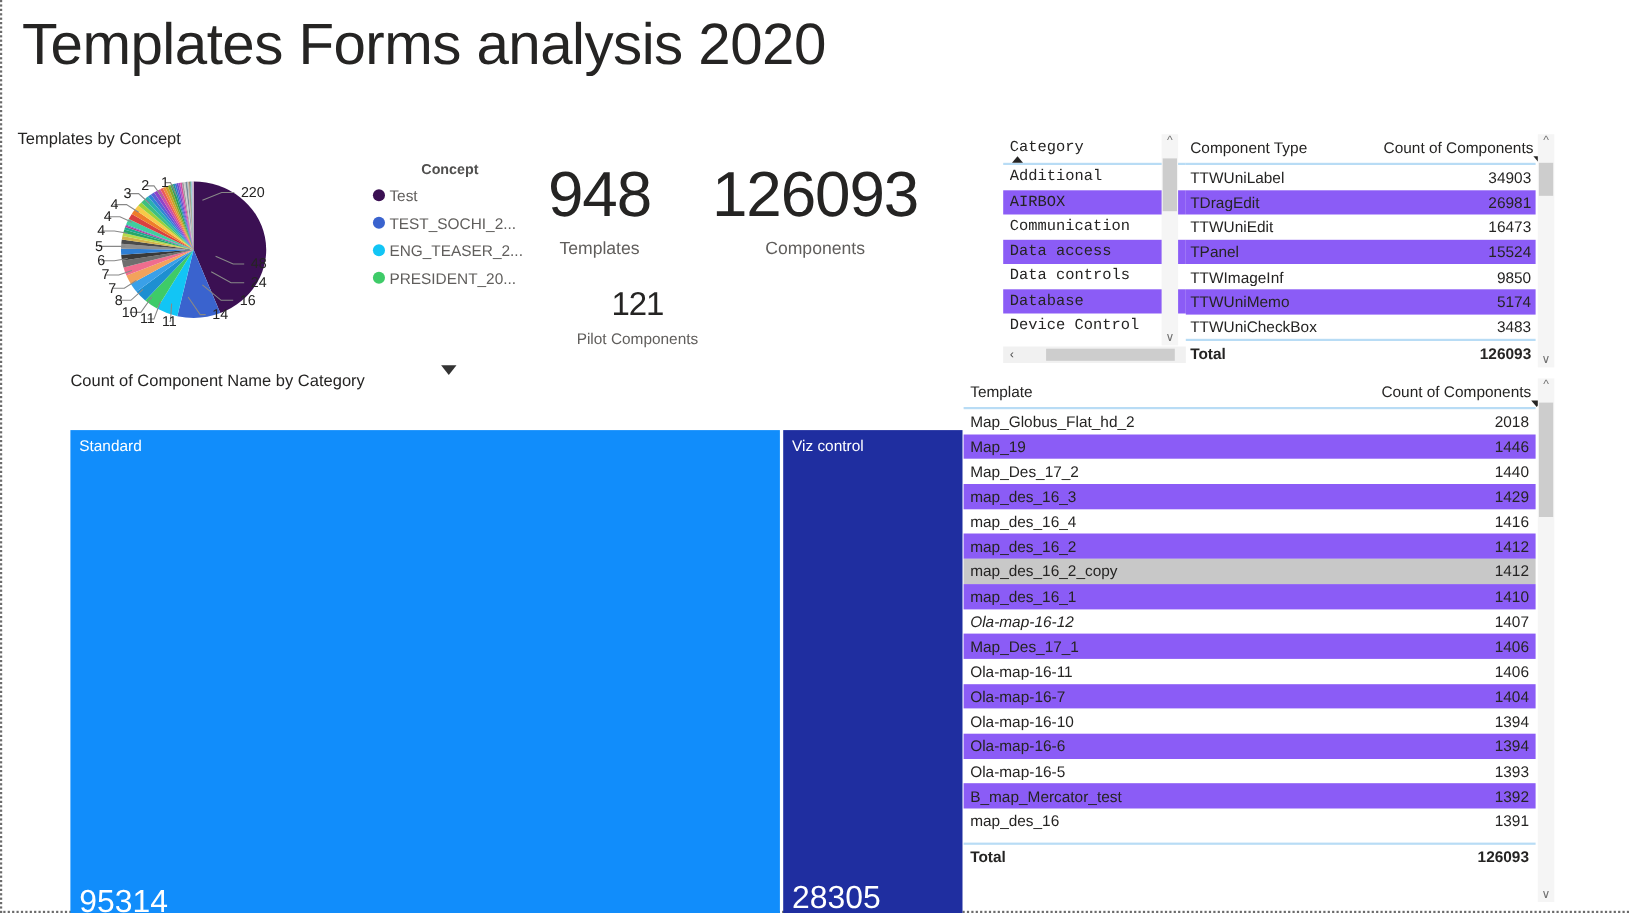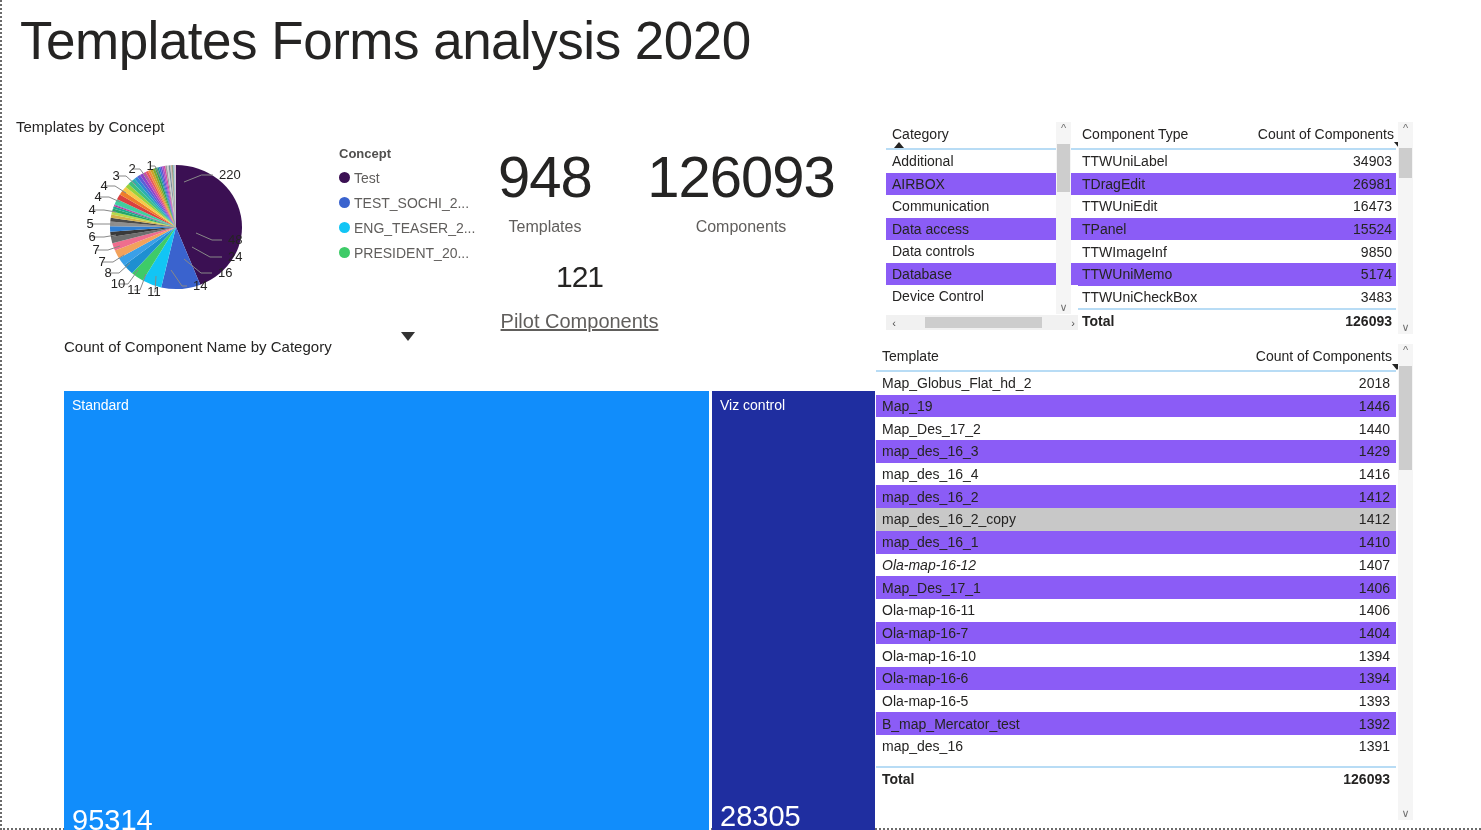--- a/index.html
+++ b/index.html
@@ -27,37 +27,37 @@
   
   #pie-visual { position: absolute; left: 14px; top: 118px; width: 460px; height: 215px; }
   .visual-title { font-size: 15px; color: #252423; font-weight: 400; }
   #pie-area { position: absolute; left: 50px; top: 22px; width: 250px; height: 175px; }
   #pie-svg { position: absolute; left: 0; top: 0; }
   .pie-label { font-size: 13px; fill: #252423; font-family: "Liberation Sans", sans-serif; }
   .pie-leader { stroke: #888; stroke-width: 1; fill: none; }
 
   
   #pie-legend { position: absolute; left: 323px; top: 28px; width: 140px; }
-  #legend-title { font-size: 13px; font-weight: bold; color: #504f4e; margin-bottom: 4px; }
+  #legend-title { font-size: 13px; font-weight: bold; color: #504f4e; margin-bottom: 4px; text-align: center; }
   .legend-row { display: flex; align-items: center; height: 25px; }
   .legend-dot { width: 11px; height: 11px; border-radius: 50%; flex: 0 0 auto; margin-right: 4px; }
   .legend-text { font-size: 14px; color: #605e5c; white-space: nowrap; }
   #legend-more {
     position: absolute; left: 62px; top: 186px;
     width: 0; height: 0;
     border-left: 7px solid transparent; border-right: 7px solid transparent;
     border-top: 9px solid #333333;
   }
 
   
   .kpi { position: absolute; text-align: center; }
   .kpi-value { font-size: 58px; font-weight: 400; color: #252423; line-height: 1; letter-spacing: -1px; }
   .kpi-value.small { font-size: 30px; }
   .kpi-label { font-size: 16px; color: #605e5c; margin-top: 12px; }
-  .kpi-label.small { font-size: 20px; margin-top: 18px; text-decoration: underline; }
+  .kpi-label.small { font-size: 14px; margin-top: 8px; }
   #kpi-templates { left: 478px; top: 148px; width: 130px; }
   #kpi-components { left: 628px; top: 148px; width: 222px; }
   #kpi-pilot { left: 490px; top: 262px; width: 175px; }
 
   
   #treemap-visual { position: absolute; left: 62px; top: 338px; width: 818px; height: 478px; }
   #treemap-title { margin-bottom: 8px; font-size: 15px; color: #252423; }
   #treemap-body { position: relative; width: 818px; height: 450px; display: flex; gap: 3px; margin-top: 36px; }
   .tm-tile { position: relative; overflow: hidden; }
   .tm-name { position: absolute; left: 8px; top: 6px; font-size: 14px; color: #ffffff; white-space: nowrap; }
@@ -86,21 +86,21 @@
   .tbl-row .c-name { overflow: hidden; white-space: nowrap; text-overflow: ellipsis; }
   .tbl-row .c-val { text-align: right; }
   .tbl-row.alt { background: #8b5cf6; }
   .tbl-row.sel { background: #c8c8c8; }
   .tbl-total {
     display: flex; align-items: center; font-size: 14px; font-weight: bold; color: #252423;
     border-top: 2px solid #b8dcf5;
   }
 
   
-  #category-table { left: 884px; top: 122px; width: 195px; height: 208px; }
+  #category-table { left: 910px; top: 122px; width: 195px; height: 208px; font-family: Liberation Mono, monospace; }
   #category-table .tbl-head { padding: 4px 6px 6px 6px; }
   #category-table .tbl-row { height: 22.5px; padding: 6px 6px; }
   #cat-hscroll {
     position: absolute; left: 0; bottom: 0; width: 195px; height: 15px;
     background: #f1f1f1; display: flex; align-items: center; justify-content: space-between;
   }
   .hs-arrow { width: 16px; text-align: center; font-size: 11px; color: #505050; }
   #cat-hthumb { height: 11px; background: #cdcdcd; flex: 0 0 117px; }
 
   

